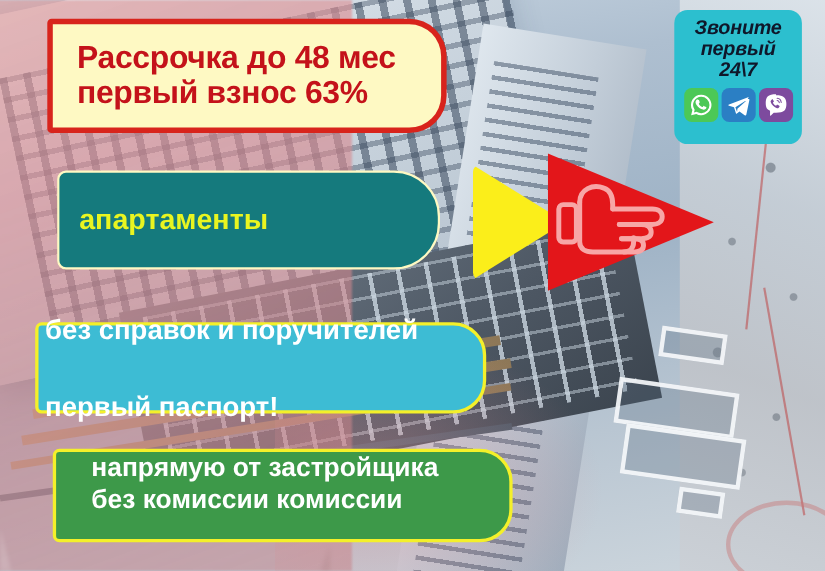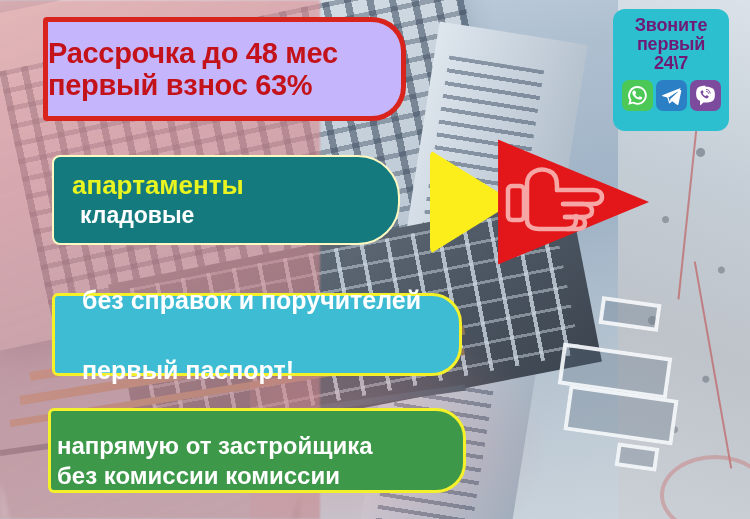--- a/index.html
+++ b/index.html
@@ -131,24 +131,25 @@
     position:absolute; left:0; top:0; width:300px; height:519px;
     background-image:
       linear-gradient(75deg, rgba(255,255,255,.16) 0 10px, transparent 10px 34px),
       linear-gradient(-70deg, rgba(120,90,90,.14) 0 8px, transparent 8px 30px);
     filter: blur(2px);
   }
 
   
   .yellowBanner {
     position:absolute; left:43px; top:17px; width:363px; height:104px;
-    background:#c4b5fd;
+    background:#fef9c3;
     border:5px solid #d8241c;
     border-radius: 4px 34px 34px 4px;
     display:flex; flex-direction:column; justify-content:center;
+    padding-left:22px;
     z-index:8;
   }
   .yellowBanner .l {
     color:#c4121a; font-weight:bold; font-size:29px; line-height:1.12;
     letter-spacing:-0.3px; white-space:nowrap;
   }
 
   
   .tealBox {
     position:absolute; left:52px; top:155px; width:348px; height:90px;
@@ -173,55 +174,55 @@
   .triRed {
     position:absolute; left:495px; top:137px; width:154px; height:130px;
     background:#e3161a;
     clip-path: polygon(2% 2%, 2% 98%, 100% 50%);
     z-index:8;
   }
   .handSvg { position:absolute; left:505px; top:162px; width:100px; height:72px; z-index:9; }
 
   
   .cyanBox {
-    position:absolute; left:52px; top:293px; width:410px; height:83px;
+    position:absolute; left:32px; top:293px; width:410px; height:83px;
     background:#3dbcd4;
     border:3px solid #f4f02a;
     border-radius: 6px 30px 30px 6px;
     display:flex; flex-direction:column; justify-content:center;
-    padding-left:27px;
+    padding-left:6px;
     z-index:8;
     gap:40px;
   }
   .cyanBox .l { color:#ffffff; font-weight:bold; font-size:25px; line-height:1.2; white-space:nowrap; }
 
   
   .greenBox {
     position:absolute; left:48px; top:408px; width:418px; height:85px;
     background:#3d9949;
     border:3px solid #f4f02a;
     border-radius: 6px 30px 30px 6px;
-    display:flex; flex-direction:column; justify-content:flex-end;
-    padding-left:6px;
+    display:flex; flex-direction:column; justify-content:flex-start;
+    padding-left:32px;
     z-index:8;
   }
   .greenBox .l { color:#ffffff; font-weight:bold; font-size:24px; line-height:1.22; white-space:nowrap; }
 
   
   .contactCard {
     position:absolute; left:613px; top:9px; width:116px; height:122px;
     background:#2cbfcf;
     border-radius:12px;
     z-index:9;
     display:flex; flex-direction:column; align-items:center;
     padding-top:7px;
   }
   .contactCard .ct {
-    color:#701a75; font-weight:bold; font-size:18px; line-height:1.06;
-    text-align:center; letter-spacing:-0.2px;
+    color:#0f172a; font-weight:bold; font-size:18px; line-height:1.06;
+    text-align:center; letter-spacing:-0.2px;font-style:italic;
   }
   .msgRow { display:flex; gap:3px; margin-top:7px; }
   .msgIcon { width:31px; height:31px; border-radius:7px; display:flex; align-items:center; justify-content:center; }
   .ic-wa { background:#4cc857; }
   .ic-tg { background:#2b7fc4; }
   .ic-vb { background:#7d4b9e; }
 </style>
 </head>
 <body>
 
@@ -253,21 +254,20 @@
     <div class="pinkwash2"></div>
   </div>
 
   <div class="yellowBanner">
     <div class="l">Рассрочка до 48 мес</div>
     <div class="l">первый взнос 63%</div>
   </div>
 
   <div class="tealBox">
     <div class="l1">апартаменты</div>
-    <div class="l2">кладовые</div>
   </div>
 
   <div class="triYellow"></div>
   <div class="triRed"></div>
   <svg class="handSvg" viewBox="0 0 100 72">
     <g fill="none" stroke="#f7a6a6" stroke-width="4.5" stroke-linejoin="round" stroke-linecap="round">
       <rect x="3" y="24" width="16" height="34" rx="4"></rect>
       <path d="M22 22 C22 10, 34 5, 44 9 C50 11, 52 17, 52 24 L52 28"></path>
       <path d="M22 22 L22 58 C22 64, 27 67, 34 67 L62 67 C68 67, 71 63, 71 58 L71 54"></path>
       <path d="M52 28 L88 28 C94 28, 97 31, 97 35 C97 39, 94 42, 88 42 L58 42"></path>

